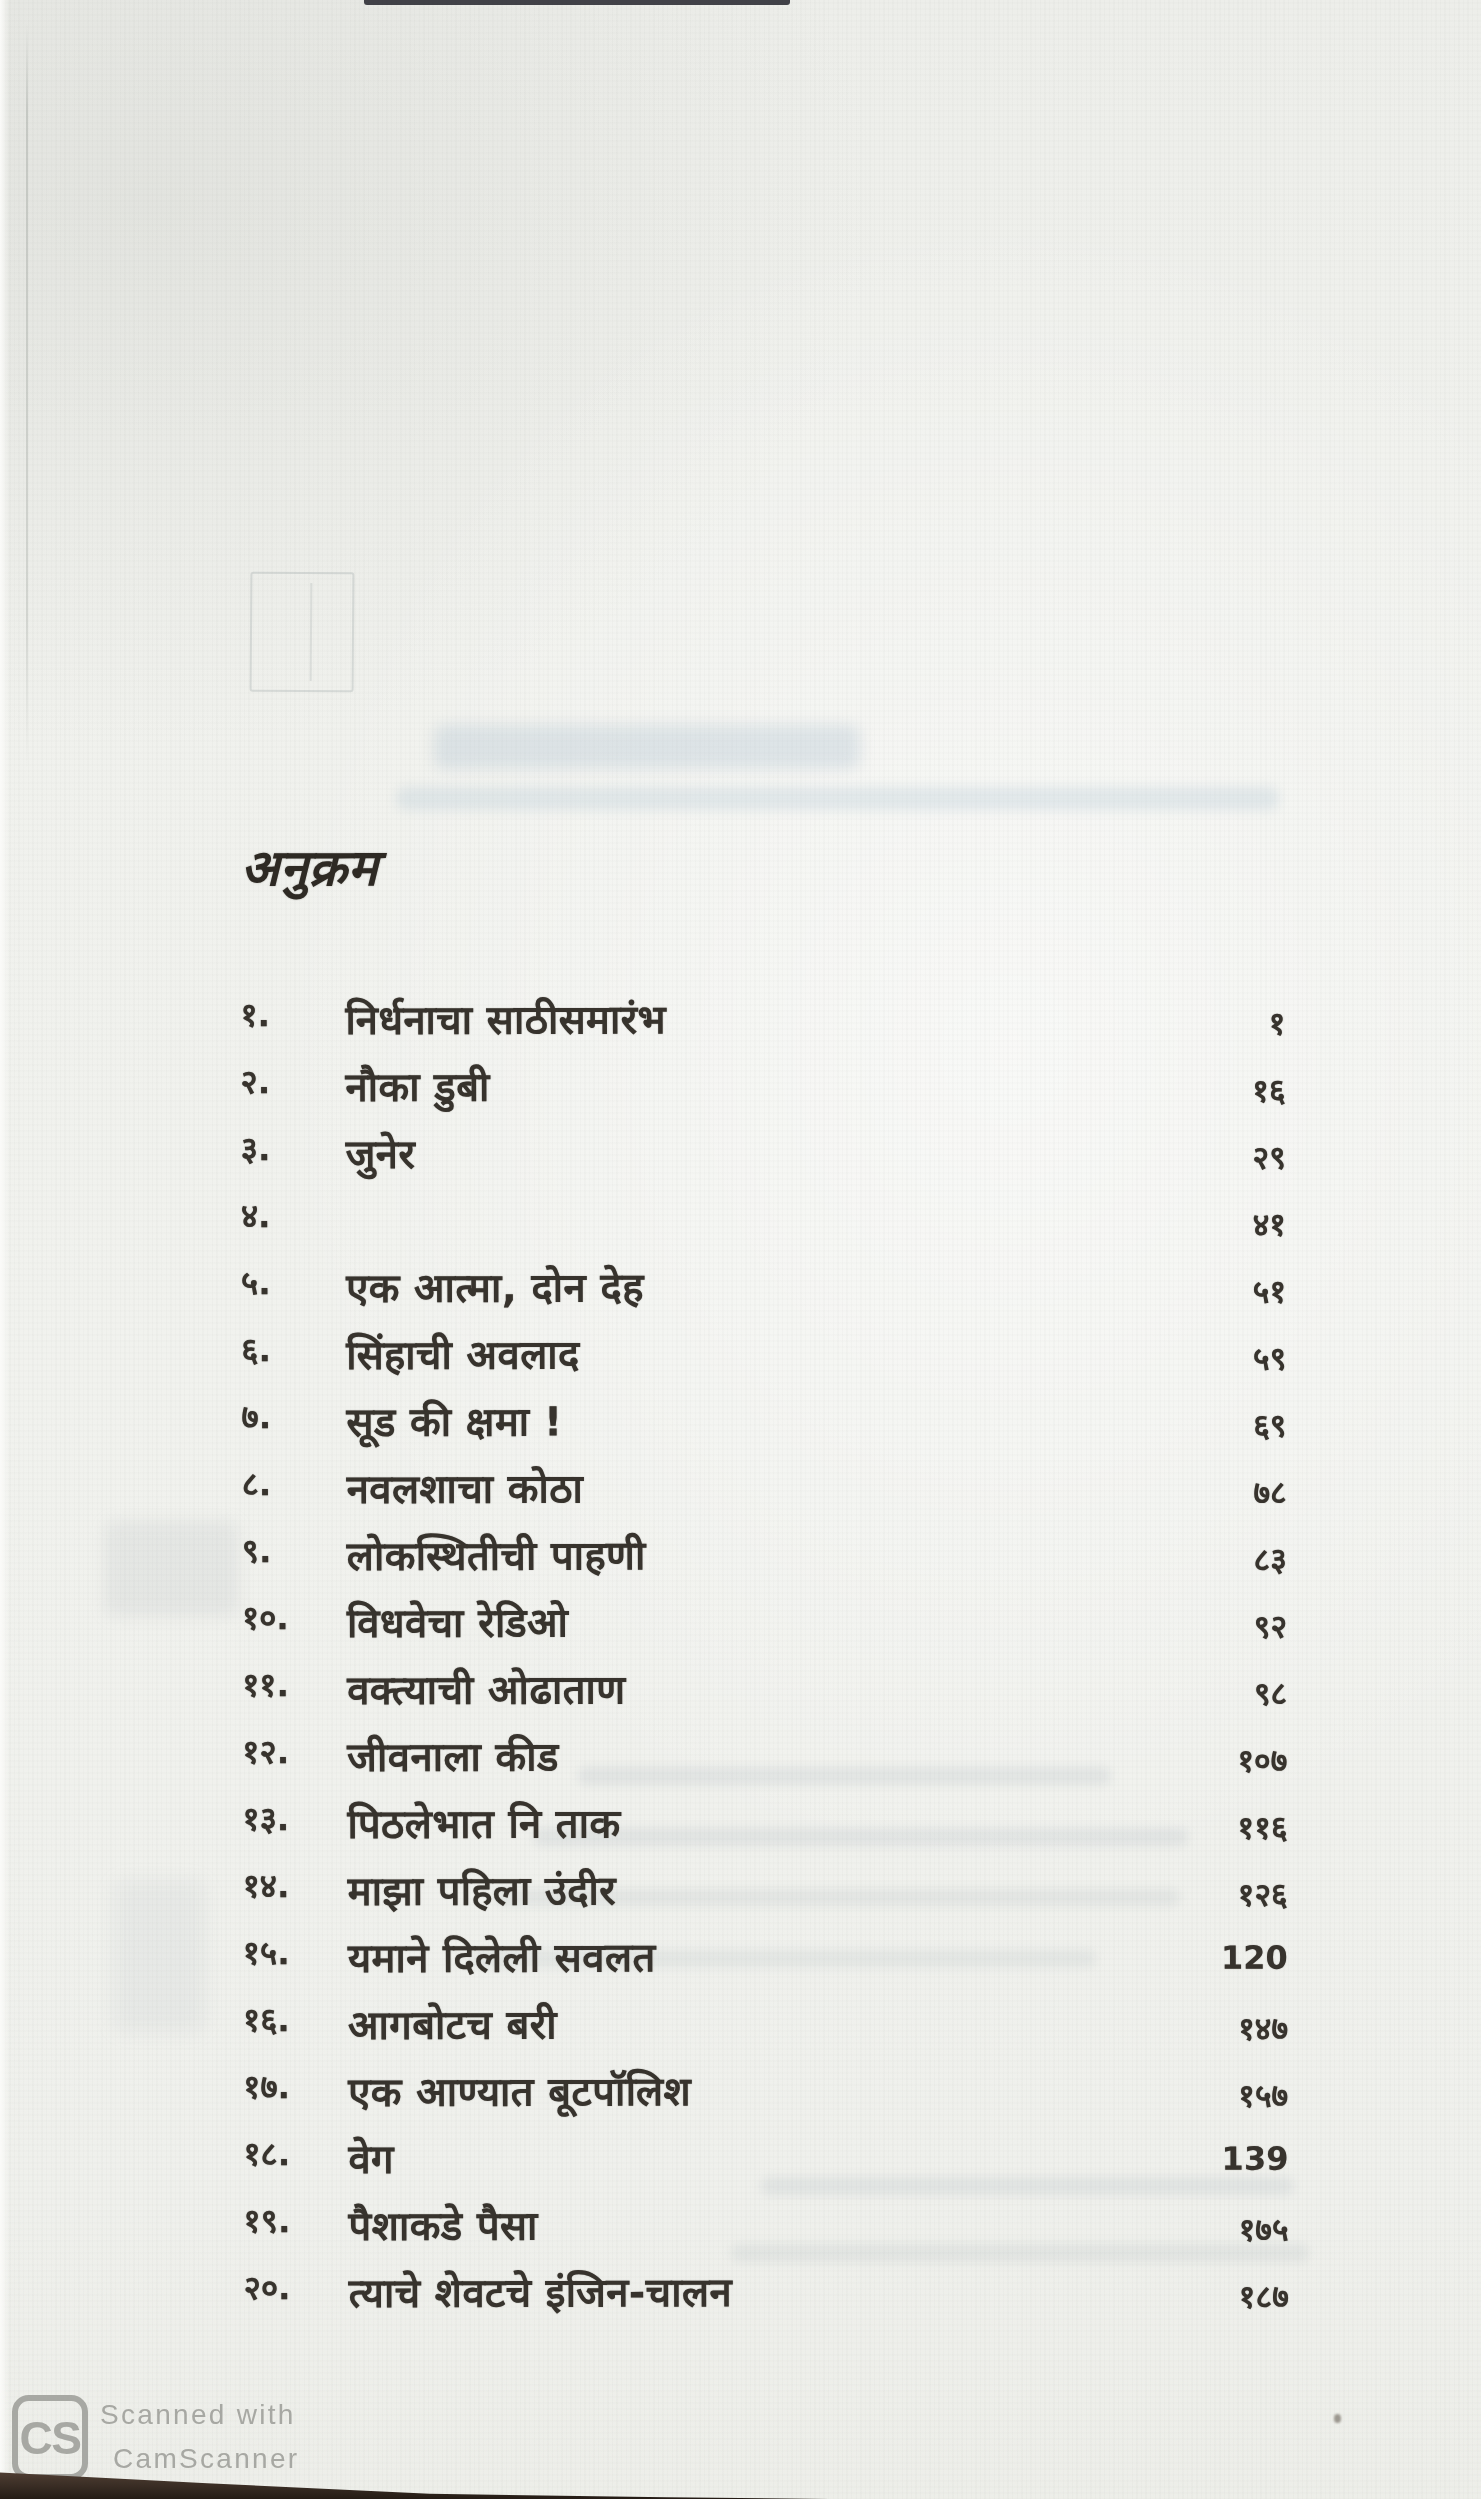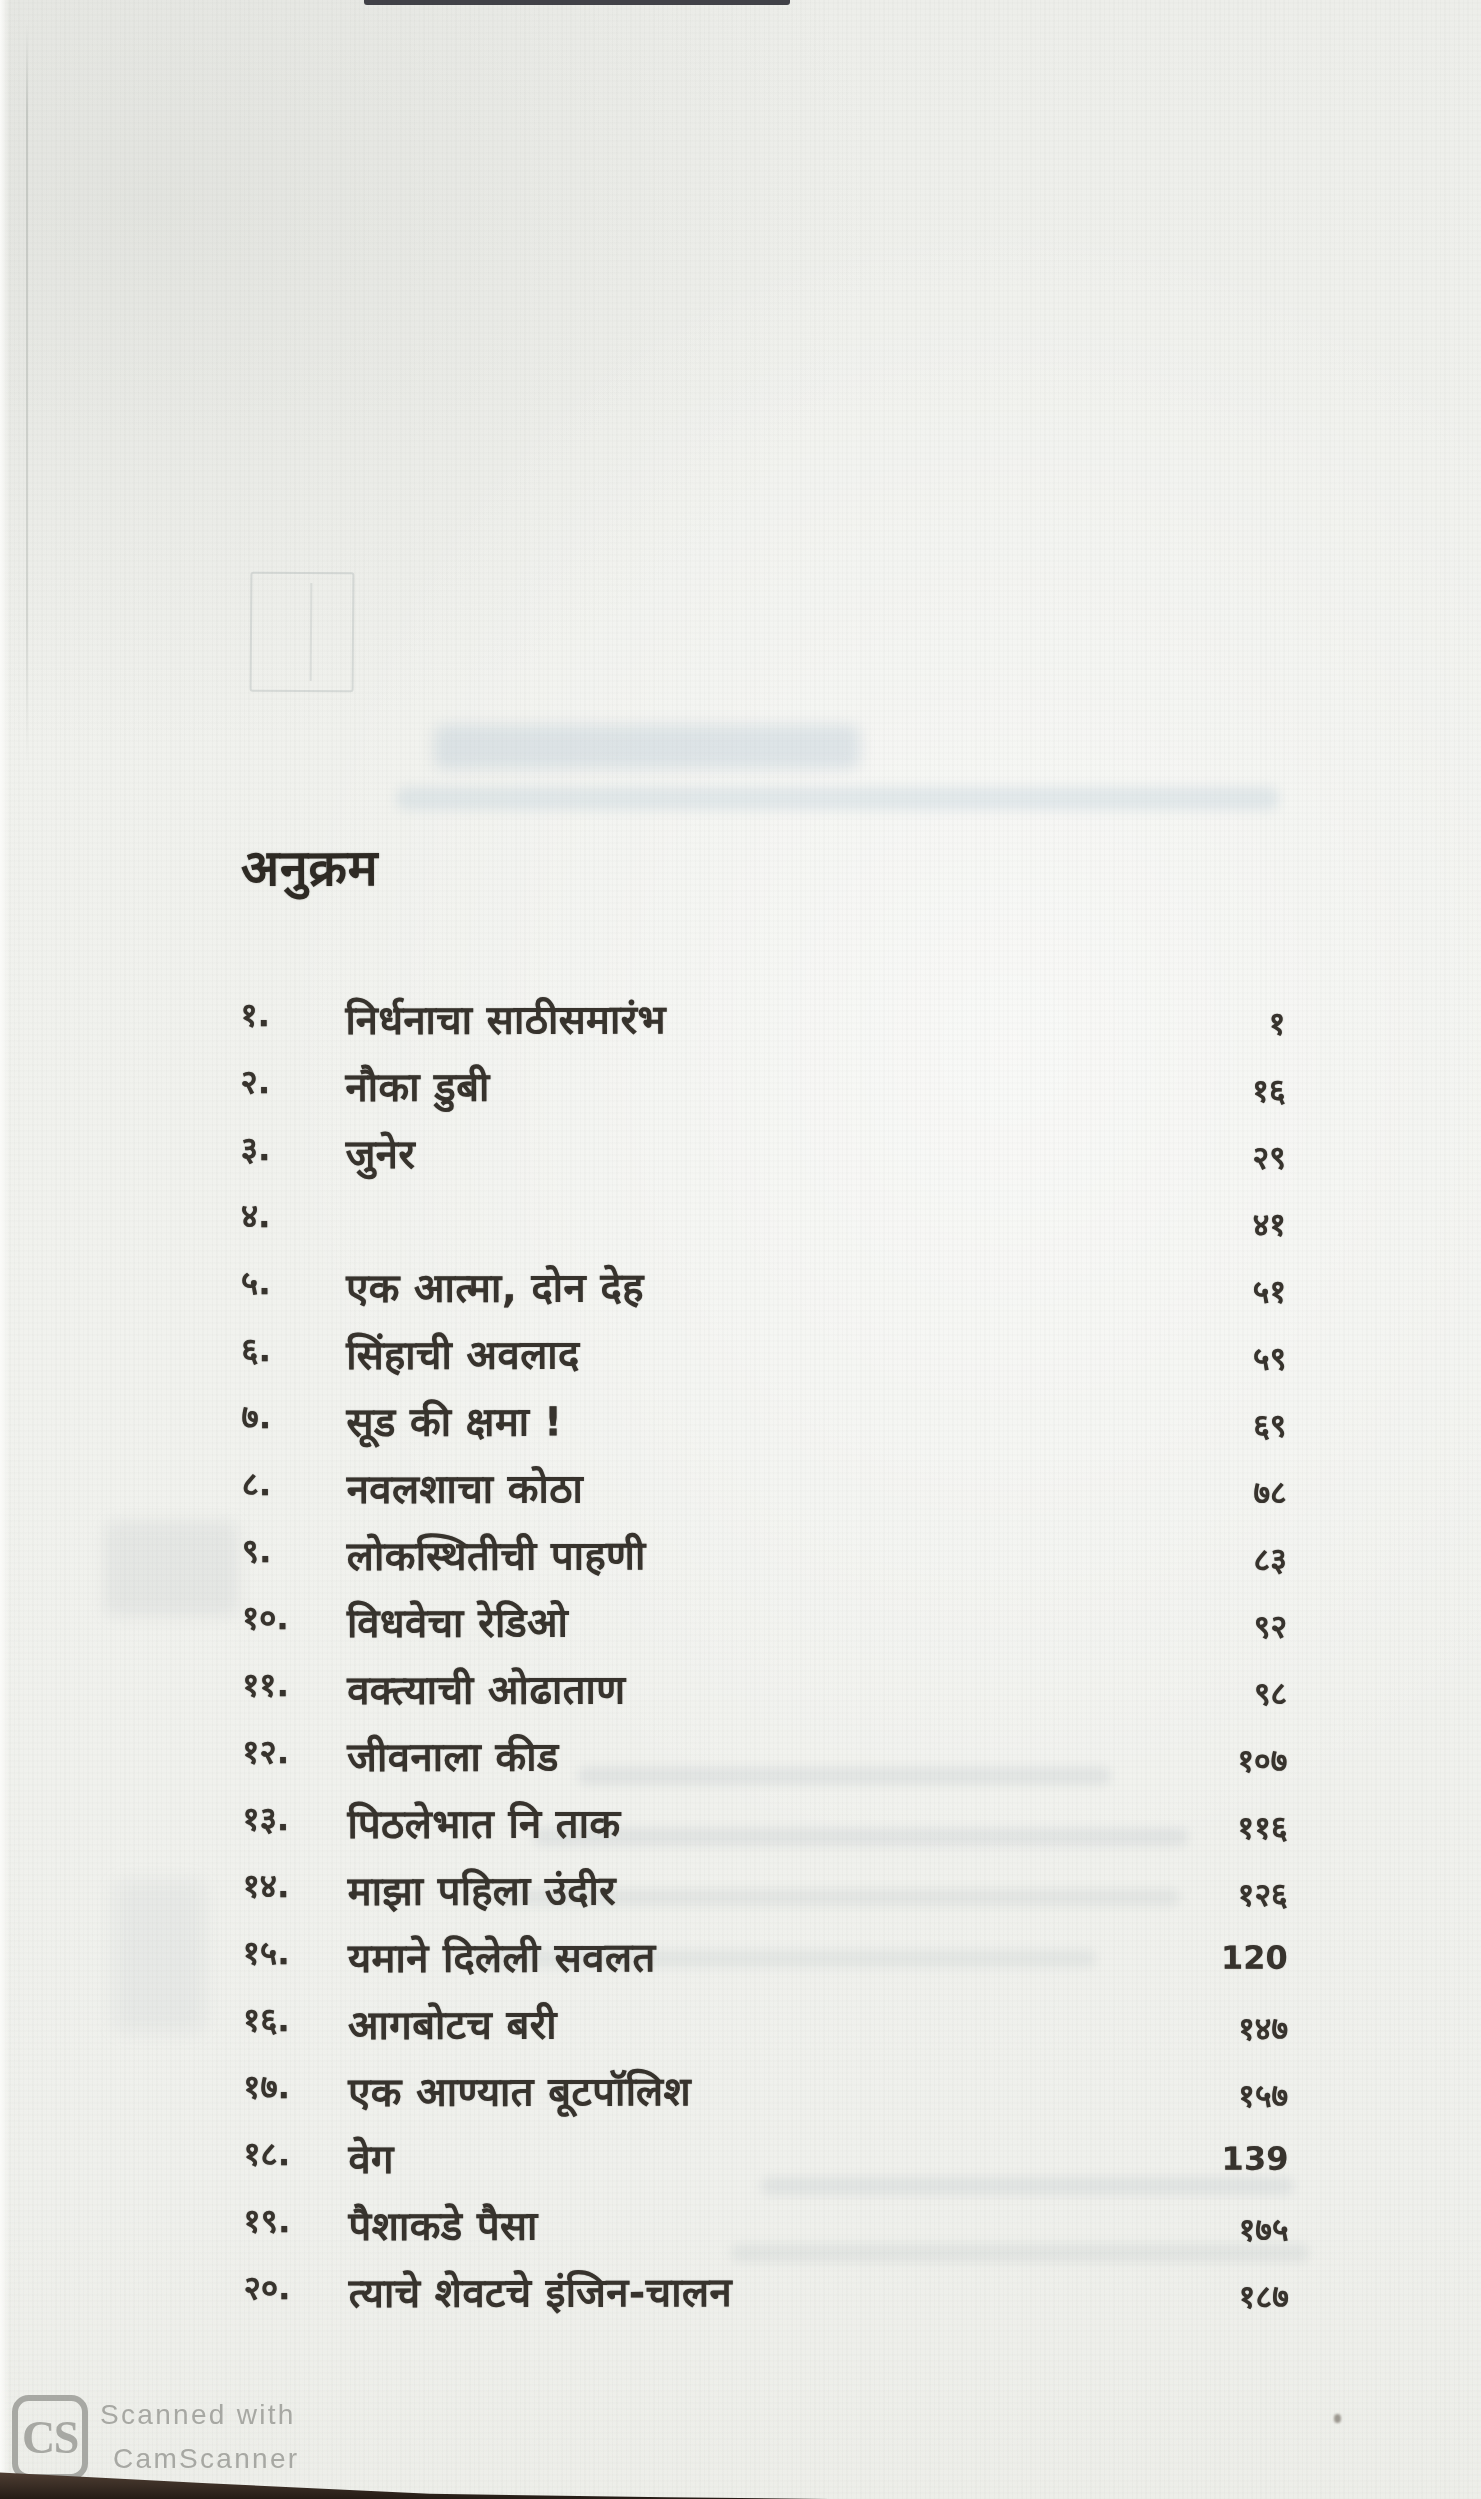--- a/index.html
+++ b/index.html
@@ -78,20 +78,21 @@
     color: #37332d;
   }
   .heading {
     position: absolute;
     left: 242px; top: 831px;
     font-size: 50px;
     font-weight: 700;
     letter-spacing: 0.8px;
     color: #2e2a24;
     text-shadow: 0 0 1.5px rgba(46,42,36,0.45);
+    font-style: italic;
   }
 
   .toc {
     position: absolute;
     left: 0; top: 990px;
     width: 1481px;
   }
   .row {
     position: relative;
     height: 67px;
@@ -126,21 +127,21 @@
 
   
   .wm { color: #a7a8a3; }
   .cs-logo {
     position: absolute; left: 12px; top: 2395px;
     width: 76px; height: 85px;
     border: 6.9px solid #a7a8a3;
     border-radius: 16.7px;
     box-sizing: border-box;
     display: flex; align-items: center; justify-content: center;
-    font-family: Liberation Serif, serif;
+    font-family: Liberation Sans, sans-serif;
     font-size: 46px; font-weight: 700;
     letter-spacing: -1.5px;
   }
   .wm-line1 {
     position: absolute; left: 100px; top: 2399px;
     font-family: "Liberation Sans", sans-serif;
     font-size: 28px; letter-spacing: 2.3px; font-weight: 400;
   }
   .wm-line2 {
     position: absolute; left: 113px; top: 2443px;

